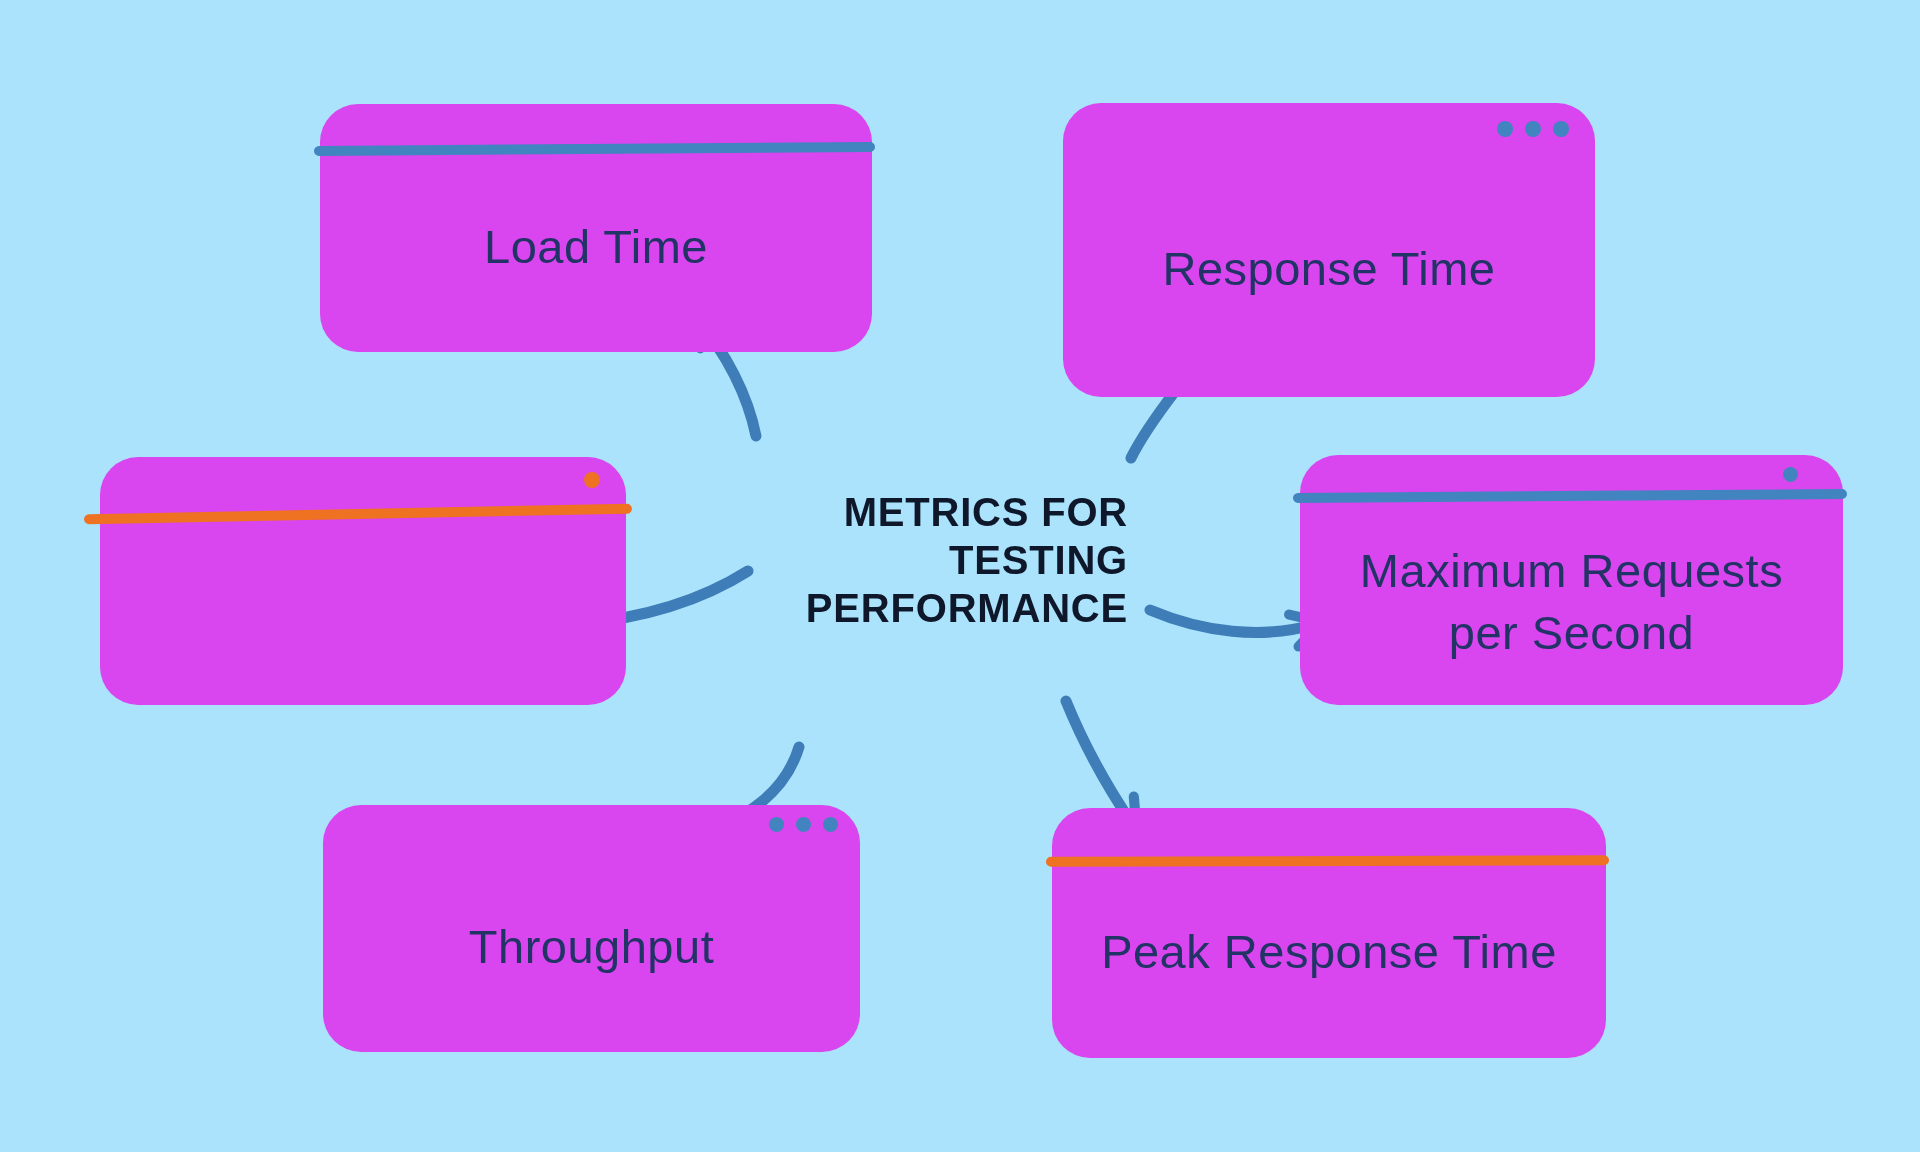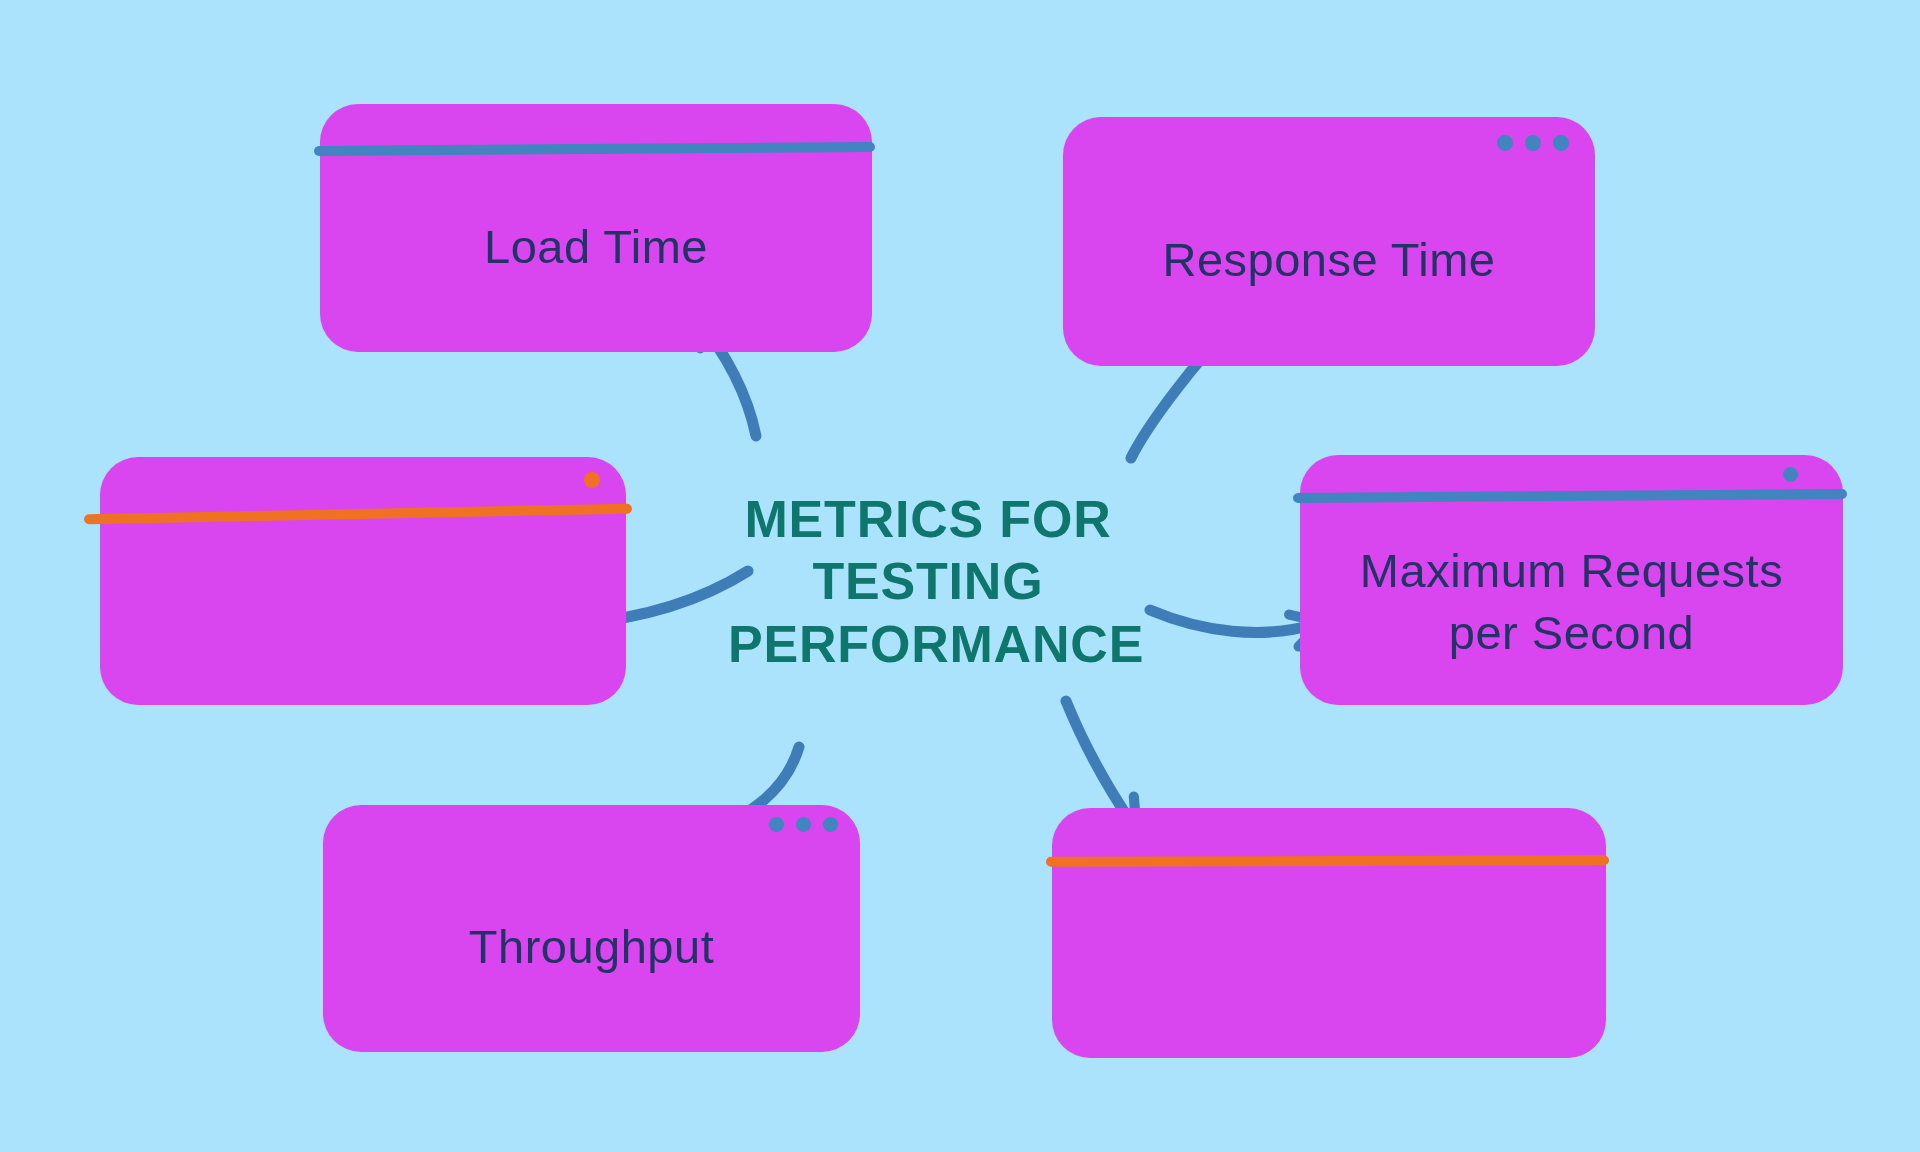--- a/index.html
+++ b/index.html
@@ -54,21 +54,21 @@
   .dots-row .d {
     width: 16px;
     height: 16px;
     border-radius: 50%;
     background: #4184bf;
   }
   
   #card-load-time      { left: 320px;  top: 104px; width: 552px; height: 248px; }
   #card-load-time .accent-bar { top: 40px; left: -6px; right: -3px; transform: rotate(-0.4deg); }
 
-  #card-response-time  { left: 1063px; top: 103px; width: 532px; height: 249px; margin-top: 14px; }
+  #card-response-time  { left: 1063px; top: 103px; width: 532px; height: 294px; }
   #card-response-time .dots-row { top: 18px; right: 26px; }
 
   #card-bandwidth      { left: 100px;  top: 457px; width: 526px; height: 248px; }
   #card-bandwidth .accent-bar { top: 52px; left: -16px; right: -6px; transform: rotate(-1.1deg); }
   #card-bandwidth .corner-dot { top: 15px; right: 26px; width: 16px; height: 16px; }
 
   #card-max-requests   { left: 1300px; top: 455px; width: 543px; height: 250px; padding-top: 44px; }
   #card-max-requests .accent-bar { top: 36px; left: -7px; right: -4px; transform: rotate(-0.4deg); }
   #card-max-requests .corner-dot { top: 12px; right: 45px; width: 15px; height: 15px; }
 
@@ -77,23 +77,23 @@
   #card-throughput .dots-row .d { width: 15px; height: 15px; }
 
   #card-peak-response  { left: 1052px; top: 808px; width: 554px; height: 250px; }
   #card-peak-response .accent-bar { top: 48px; left: -6px; right: -3px; transform: rotate(-0.15deg); }
 
   .center-title {
     position: absolute;
     left: 728px;
     top: 488px;
     width: 400px;
-    text-align: center;
-    color: #0f766e;
-    font-size: 52px;
+    text-align: right;
+    color: #0f172a;
+    font-size: 40px;
     font-weight: 700;
     letter-spacing: 0.8px;
     line-height: 1.2;
   }
   .center-title span { display: block; }
 
   .arrows-layer {
     position: absolute;
     left: 0;
     top: 0;
@@ -156,13 +156,14 @@
   <div class="dots-row">
     <div class="d"></div>
     <div class="d"></div>
     <div class="d"></div>
   </div>
   <div class="card-label">Throughput</div>
 </div>
 
 <div class="card" id="card-peak-response">
   <div class="accent-bar orange"></div>
+  <div class="card-label">Peak Response Time</div>
 </div>
 
 </body></html>

